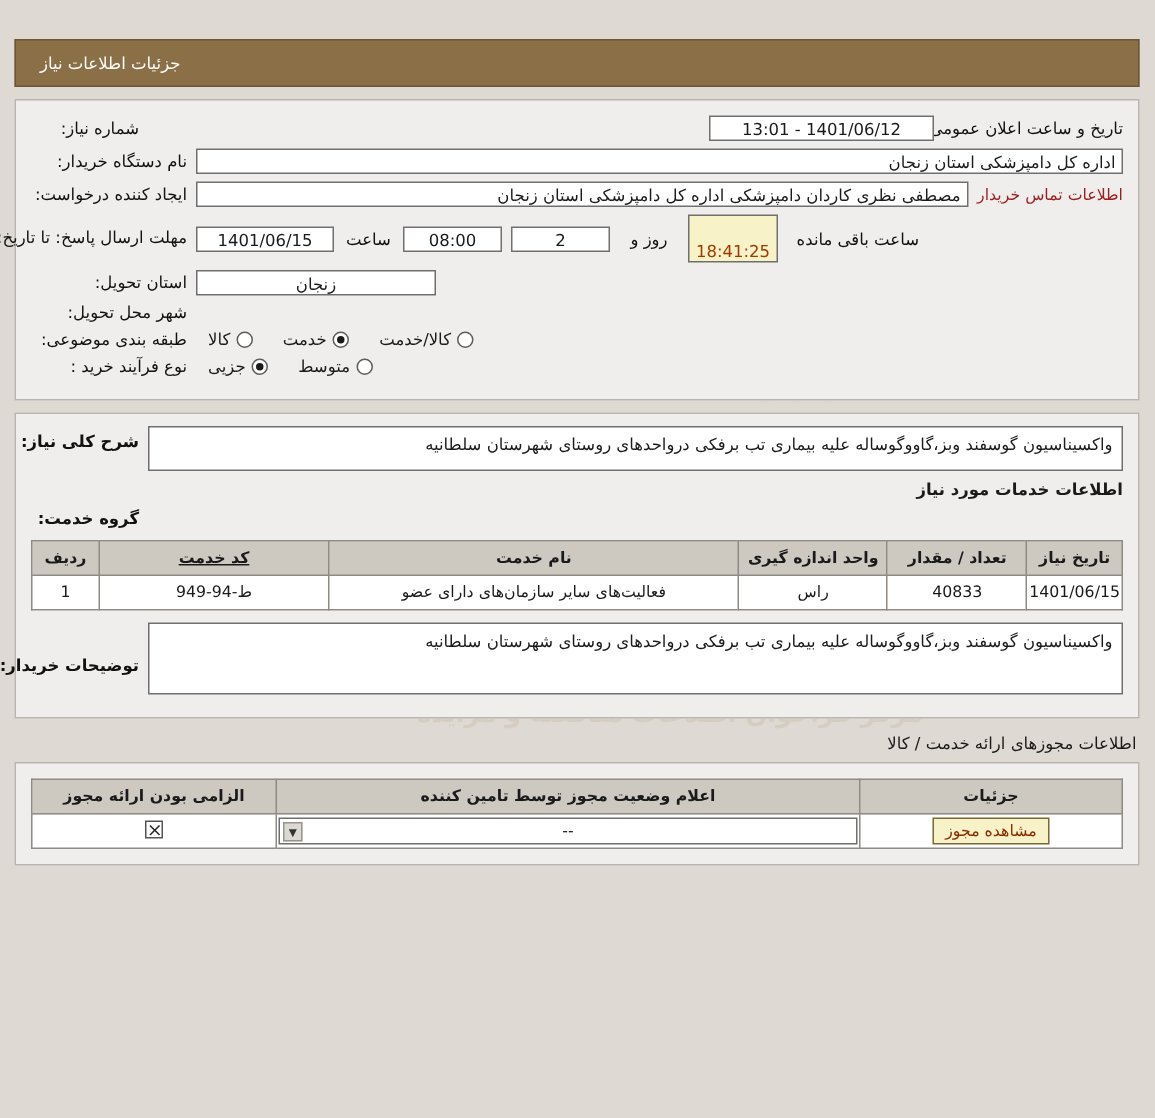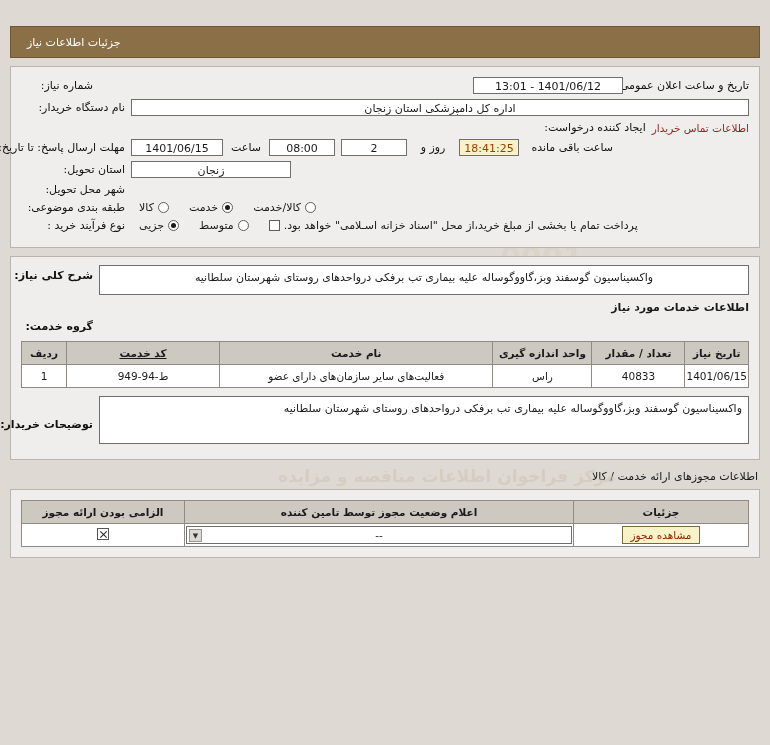--- a/index.html
+++ b/index.html
@@ -65,35 +65,35 @@
     border:1px solid #6f6f6f;
     height:17px;
     line-height:17px;
     font-size:11px;
     text-align:center;
     padding:0 4px;
     box-sizing:border-box;
     overflow:hidden;
     white-space:nowrap;
   }
-  .fld.right{}
+  .fld.right{text-align:right;}
   .link{
     color:#9b1f1f;
     font-size:10.5px;
     white-space:nowrap;
     text-decoration:none;
   }
   .yellow{
     background:#f7f2c8;
     border:1px solid #6f6f6f;
     color:#a23a00;
     height:17px;line-height:17px;
     text-align:center;
     font-size:11px;
-    padding:0 4px;
+    padding:15px 4px;
     box-sizing:border-box;
   }
   .radio{
     display:inline-block;
     width:11px;height:11px;
     border:1px solid #5d5d5d;
     border-radius:50%;
     background:#fff;
     vertical-align:middle;
     position:relative;
@@ -241,20 +241,21 @@
       <div class="lbl lbl-w" style="text-align:right;width:70px;">شماره نیاز:</div>
     </div>
 
     <div class="row">
       <div class="fld right" style="flex:1;margin-left:0;">اداره کل دامپزشکی استان زنجان</div>
       <div class="lbl" style="width:104px;text-align:right;">نام دستگاه خریدار:</div>
     </div>
 
     <div class="row">
       <a class="link" href="#">اطلاعات تماس خریدار</a>
+      <div class="fld right" style="flex:1;">مصطفی نظری کاردان دامپزشکی اداره کل دامپزشکی استان زنجان</div>
       <div class="lbl" style="width:104px;text-align:right;">ایجاد کننده درخواست:</div>
     </div>
 
     <div class="row">
       <div class="lbl" style="width:88px;text-align:right;margin-right:auto;">ساعت باقی مانده</div>
       <div class="yellow" style="width:60px;">18:41:25</div>
       <div class="lbl" style="width:40px;text-align:center;">روز و</div>
       <div class="fld" style="width:66px;">2</div>
       <div class="fld" style="width:66px;">08:00</div>
       <div class="lbl" style="width:34px;text-align:center;">ساعت</div>
@@ -285,24 +286,20 @@
       </div>
       <div class="opt" style="margin-right:14px;">
         <span class="radio"></span>
         <span>کالا</span>
       </div>
       <div class="lbl" style="width:104px;text-align:right;margin-right:8px;">طبقه بندی موضوعی:</div>
     </div>
 
     <div class="row">
       <div style="flex:1"></div>
-      <div class="opt">
-        <span>پرداخت تمام یا بخشی از مبلغ خرید،از محل "اسناد خزانه اسـلامی" خواهد بود.</span>
-        <span class="cbx"></span>
-      </div>
       <div class="opt" style="margin-right:14px;">
         <span class="radio"></span>
         <span>متوسط</span>
       </div>
       <div class="opt" style="margin-right:14px;">
         <span class="radio on"></span>
         <span>جزیی</span>
       </div>
       <div class="lbl" style="width:104px;text-align:right;margin-right:8px;">نوع فرآیند خرید :</div>
     </div>

